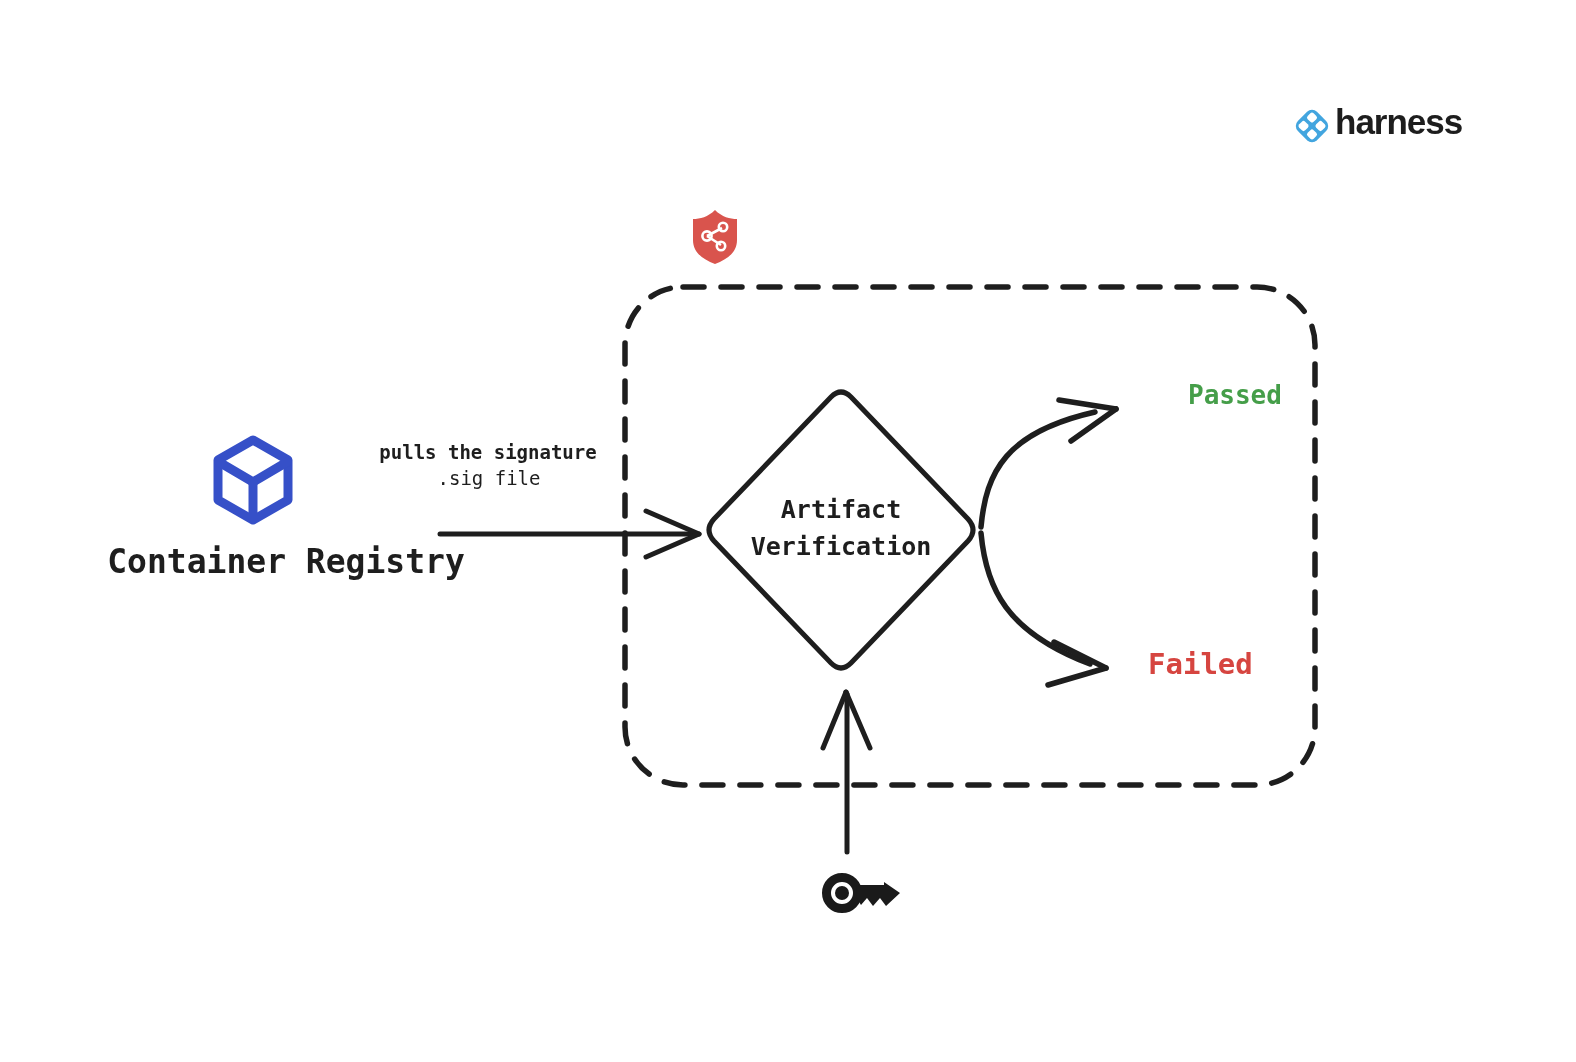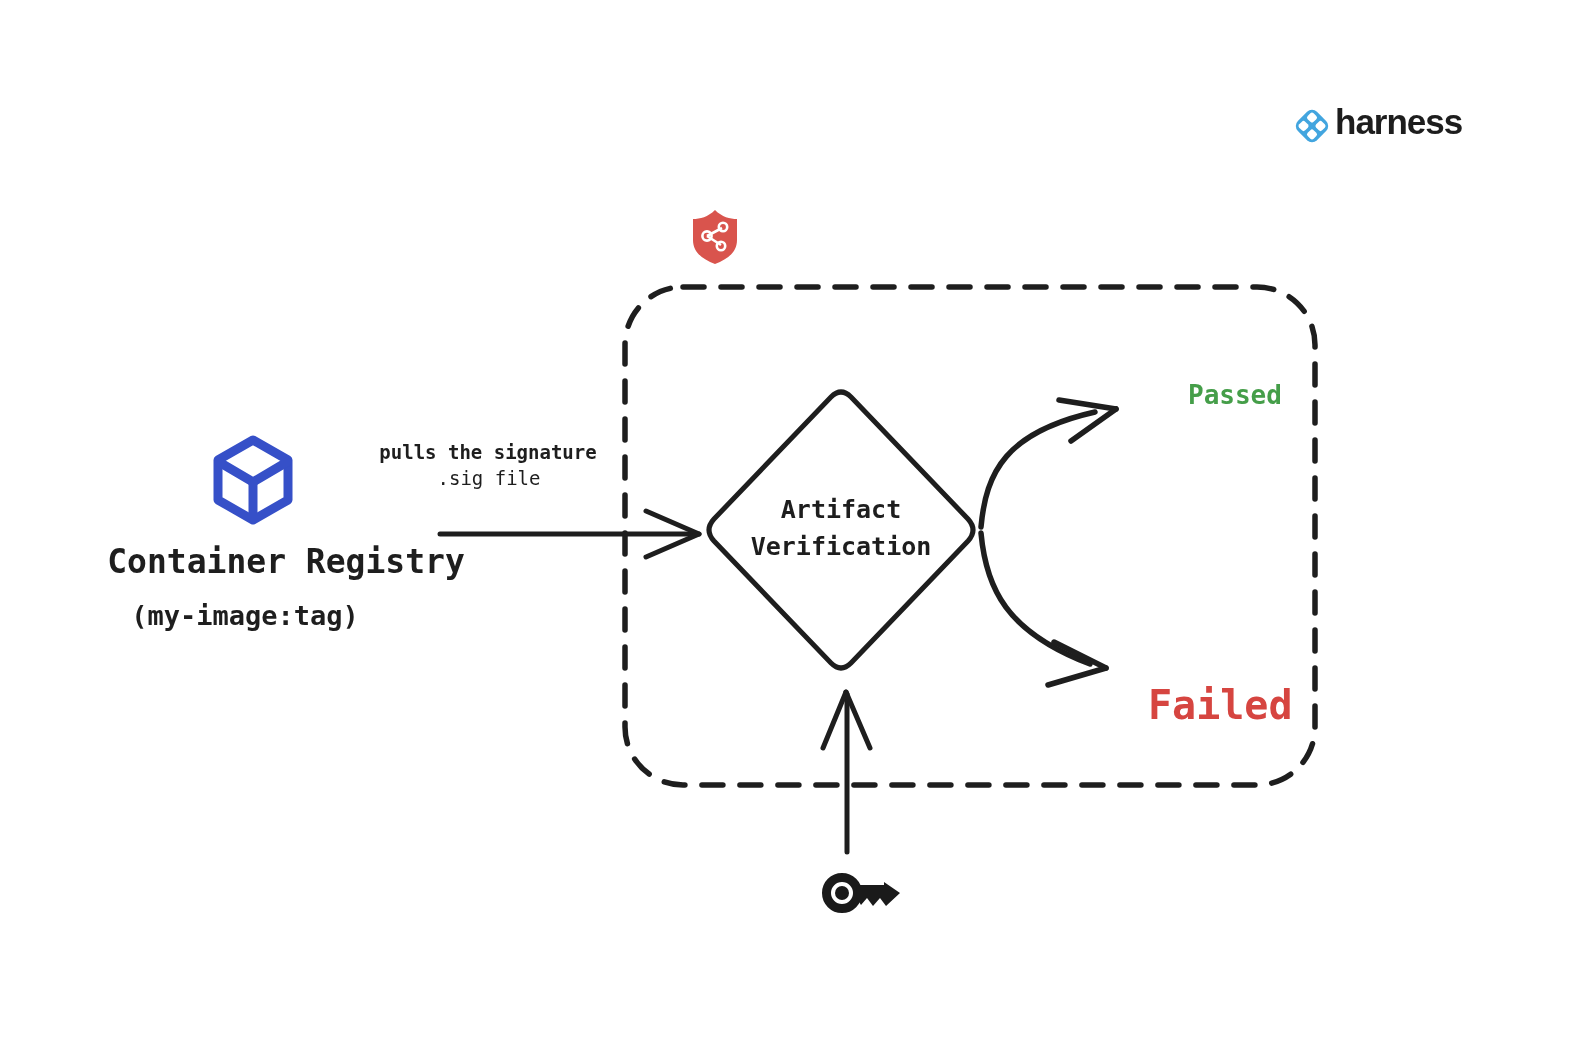--- a/index.html
+++ b/index.html
@@ -50,21 +50,21 @@
   .source-subtitle { left: 245px; top: 600px; font-size: 27px; font-weight: 600; }
 
   .decision-label {
     left: 841px;
     top: 491px;
     font-size: 25px;
     font-weight: 700;
     line-height: 37px;
   }
   .outcome-passed { left: 1188px; top: 380px; font-size: 26px; font-weight: 600; color: #459e49; }
-  .outcome-failed { left: 1148px; top: 682px; font-size: 40px; font-weight: 600; color: #d64540; }
+  .outcome-failed { left: 1148px; top: 647px; font-size: 29px; font-weight: 600; color: #d64540; }
 
   .input-label { left: 845px; top: 928px; font-size: 32px; font-weight: 600; }
 </style>
 </head>
 <body>
 
 <div class="canvas">
 
   <svg class="shapes" width="1576" height="1062" viewBox="0 0 1576 1062">
 
@@ -132,21 +132,20 @@
     </g>
   </svg>
 
   <div class="txt brand-wordmark">harness</div>
 
 
   <div class="txt edge-label-1 centered">pulls the signature</div>
   <div class="txt edge-label-2 centered">.sig file</div>
 
   <div class="txt source-title centered">Container Registry</div>
-  <div class="txt source-subtitle centered">(my-image:tag)</div>
 
   <div class="txt decision-label centered">
     <div>Artifact</div>
     <div>Verification</div>
   </div>
 
   <div class="txt outcome-passed">Passed</div>
   <div class="txt outcome-failed">Failed</div>
 
 

